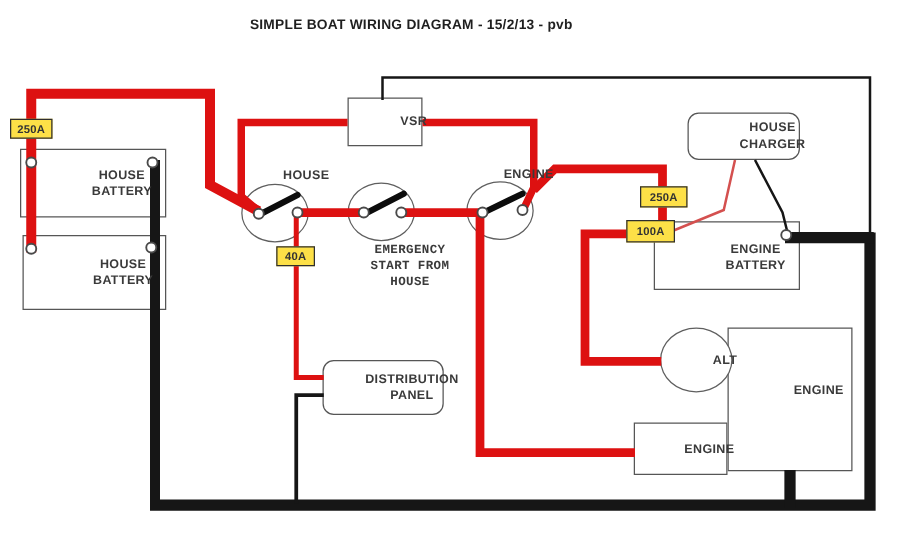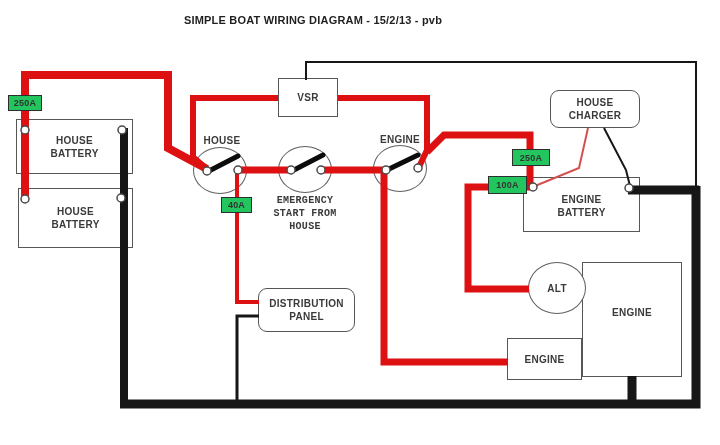--- a/index.html
+++ b/index.html
@@ -15,29 +15,29 @@
   
   .box{
     position:absolute;background:#fff;border:1.5px solid #565656;box-sizing:border-box;
   }
   .round{border-radius:9px;}
   .ellipse{border-radius:50%;border-width:1.3px;border-color:#5f5f5f;}
   
   .lbl{
     position:absolute;display:flex;align-items:center;justify-content:center;
     text-align:center;white-space:pre-line;
-    font-size:10px;line-height:13px;font-weight:600;letter-spacing:.3px;color:#3a3a3a;
+    font-size:10px;line-height:13px;font-weight:600;letter-spacing:.3px;color:#3a3a3a;padding-left:23px;
   }
   .title{
-    position:absolute;left:103px;top:14px;width:420px;text-align:center;
+    position:absolute;left:119px;top:14px;width:420px;text-align:center;
     font-size:11px;font-weight:700;letter-spacing:.2px;color:#1f1f1f;
   }
   .fuse{
     position:absolute;display:flex;align-items:center;justify-content:center;
-    background:#22c55e;border:1.5px solid #2e2e2e;box-sizing:border-box;
+    background:#fde047;border:1.5px solid #2e2e2e;box-sizing:border-box;
     font-size:9px;font-weight:700;color:#333;letter-spacing:.2px;
   }
   
   .wp{stroke:var(--pos-wire,#dd1111);fill:none;}
   .wn{stroke:var(--neg-wire,#161616);fill:none;}
   .wc{stroke:var(--chg-wire,#d4504f);fill:none;}
   .handle{stroke:#0c0c0c;stroke-width:5;stroke-linecap:round;}
   .term{fill:#fff;stroke:#4a4a4a;stroke-width:1.5;}
 </style>
 </head>
@@ -126,16 +126,16 @@
 BATTERY</div>
     <div class="lbl" style="left:528px;top:262px;width:58px;height:52px;">ALT</div>
     <div class="lbl" style="left:258px;top:288px;width:97px;height:44px;">DISTRIBUTION
 PANEL</div>
     <div class="lbl" style="left:582px;top:262px;width:100px;height:100px;">ENGINE</div>
     <div class="lbl" style="left:507px;top:338px;width:75px;height:42px;">ENGINE</div>
 
     <div class="fuse" style="left:8px;top:95px;width:34px;height:16px;">250A</div>
     <div class="fuse" style="left:221px;top:197px;width:31px;height:16px;">40A</div>
     <div class="fuse" style="left:512px;top:149px;width:38px;height:17px;">250A</div>
-    <div class="fuse" style="left:488px;top:176px;width:39px;height:18px;">100A</div>
+    <div class="fuse" style="left:501px;top:176px;width:39px;height:18px;">100A</div>
   </div>
 
 </div>
 
 </body></html>

